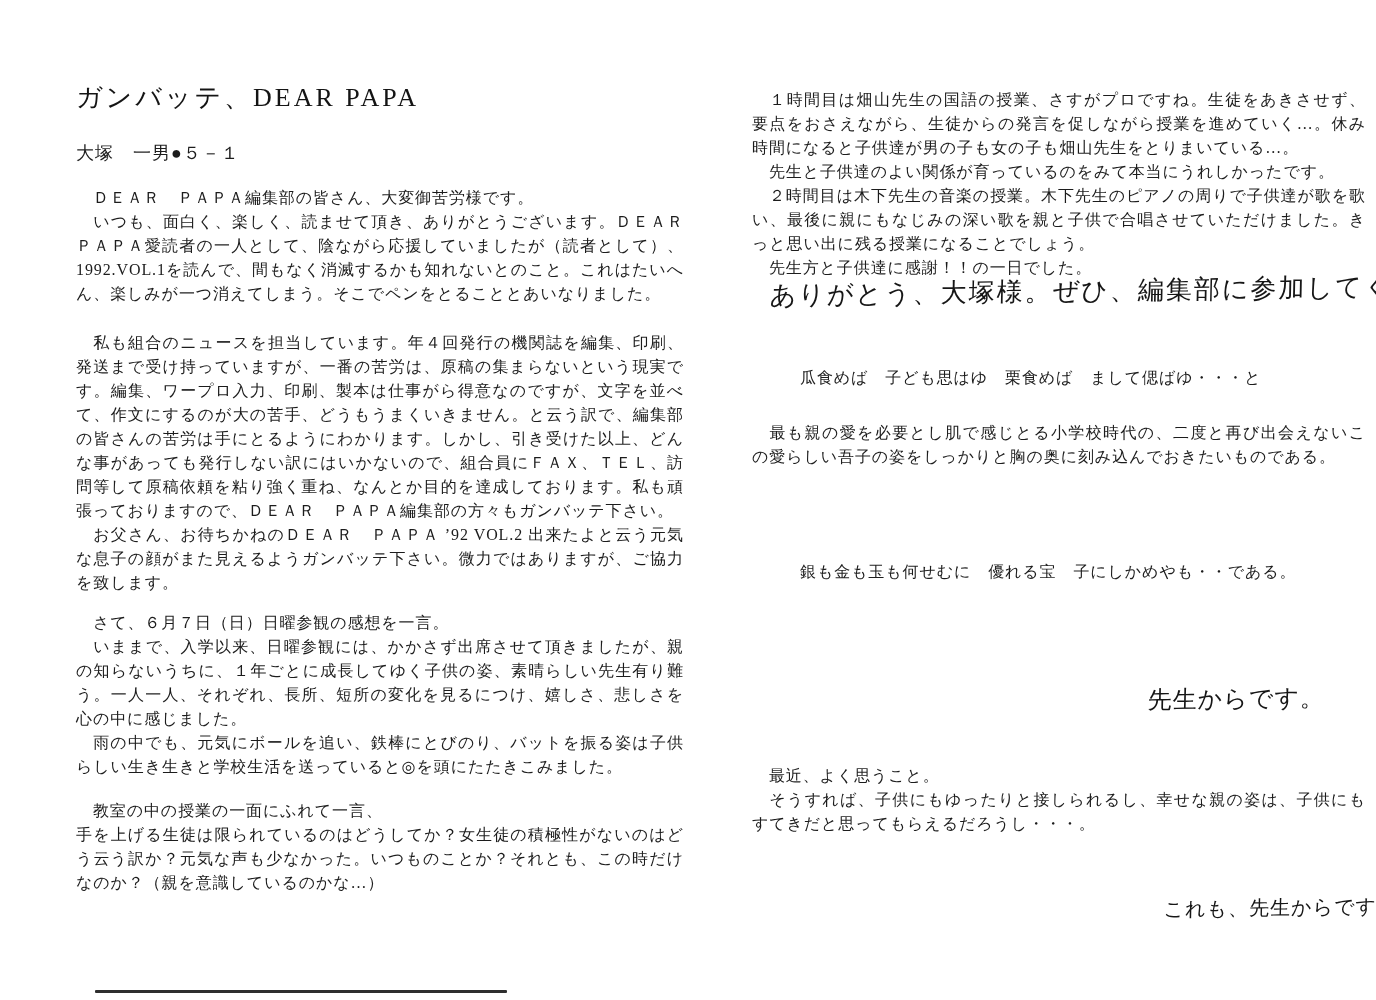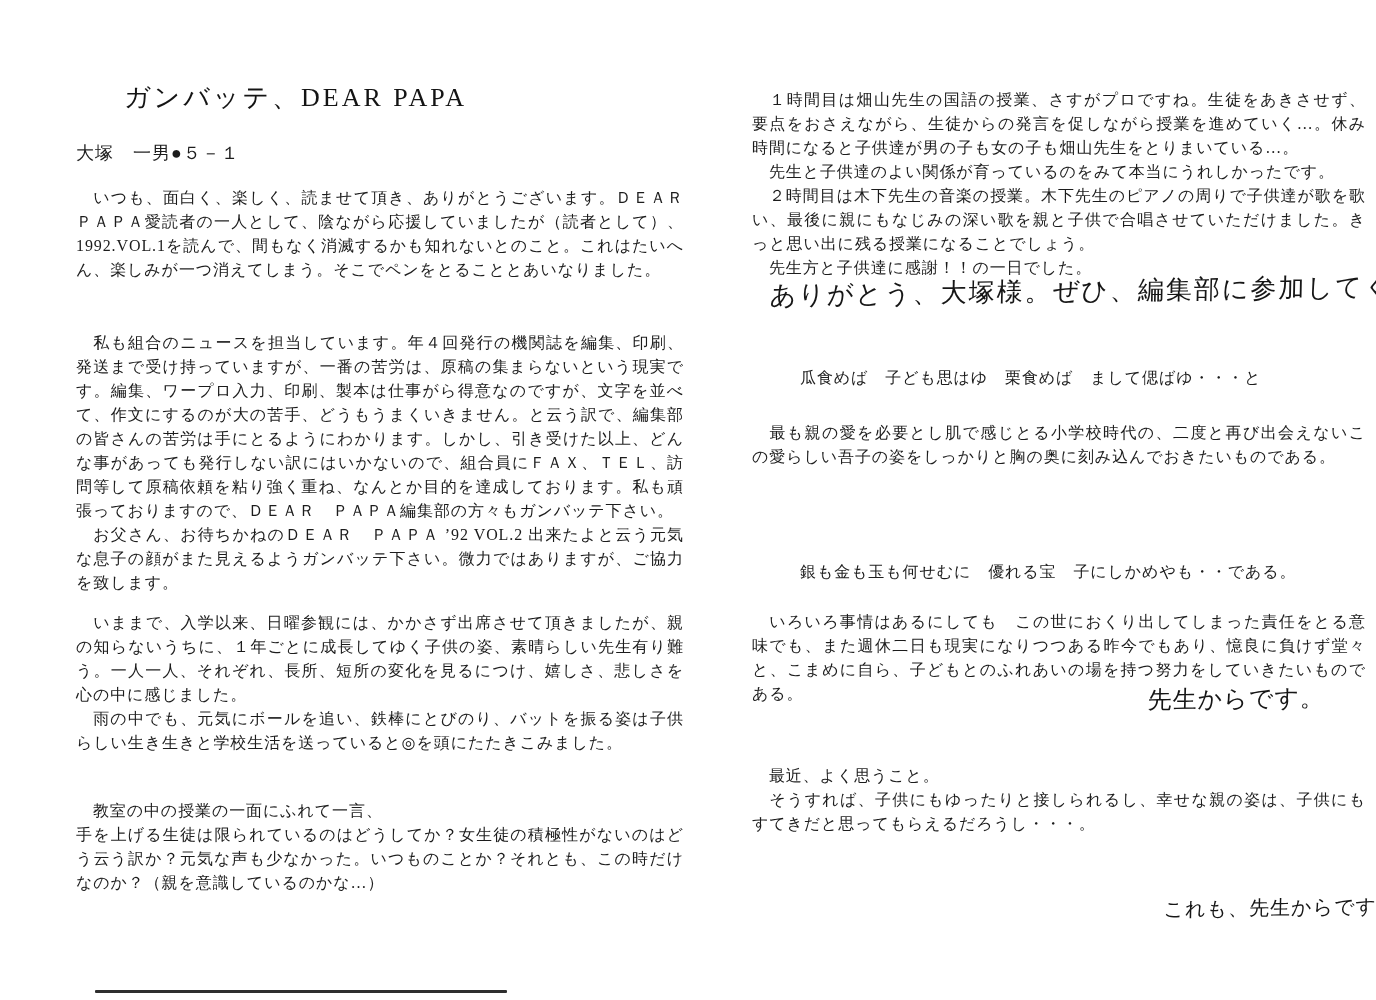--- a/index.html
+++ b/index.html
@@ -14,21 +14,20 @@
   .block{position:absolute;width:100%;}
   .body-text{
     font-size:16px;line-height:24px;letter-spacing:0.9px;
     text-align:justify;
   }
   .body-text p{margin:0;padding:0;}
   .page-title{
     font-size:26px;letter-spacing:3px;color:#141414;
     font-family:"Liberation Serif","DejaVu Serif",serif;
     white-space:nowrap;
-    margin-left:48px;
   }
   .author-line{font-size:18px;letter-spacing:1px;}
   .poem{
     font-size:16px;line-height:24px;letter-spacing:0.9px;
     padding-left:48px;white-space:nowrap;
   }
   .handwritten{
     font-family:"DejaVu Sans",sans-serif;
     color:#161616;white-space:nowrap;
     transform:rotate(-0.8deg) skewX(-2deg);
@@ -47,29 +46,31 @@
 
 <div class="page">
 
   <div class="col" style="left:76px;top:0;width:608px;height:1000px;">
 
     <div class="block page-title" style="top:80px;">ガンバッテ、DEAR PAPA</div>
 
     <div class="block author-line" style="top:141px;">大塚　一男●５－１</div>
 
     <div class="block body-text" style="top:186px;">
+      <p>　ＤＥＡＲ　ＰＡＰＡ編集部の皆さん、大変御苦労様です。</p>
       <p>　いつも、面白く、楽しく、読ませて頂き、ありがとうございます。ＤＥＡＲ　ＰＡＰＡ愛読者の一人として、陰ながら応援していましたが（読者として）、1992.VOL.1を読んで、間もなく消滅するかも知れないとのこと。これはたいへん、楽しみが一つ消えてしまう。そこでペンをとることとあいなりました。</p>
     </div>
 
     <div class="block body-text" style="top:331px;">
       <p>　私も組合のニュースを担当しています。年４回発行の機関誌を編集、印刷、発送まで受け持っていますが、一番の苦労は、原稿の集まらないという現実です。編集、ワープロ入力、印刷、製本は仕事がら得意なのですが、文字を並べて、作文にするのが大の苦手、どうもうまくいきません。と云う訳で、編集部の皆さんの苦労は手にとるようにわかります。しかし、引き受けた以上、どんな事があっても発行しない訳にはいかないので、組合員にＦＡＸ、ＴＥＬ、訪問等して原稿依頼を粘り強く重ね、なんとか目的を達成しております。私も頑張っておりますので、ＤＥＡＲ　ＰＡＰＡ編集部の方々もガンバッテ下さい。</p>
       <p>　お父さん、お待ちかねのＤＥＡＲ　ＰＡＰＡ ’92 VOL.2 出来たよと云う元気な息子の顔がまた見えるようガンバッテ下さい。微力ではありますが、ご協力を致します。</p>
     </div>
 
     <div class="block body-text" style="top:611px;">
+      <p>　さて、６月７日（日）日曜参観の感想を一言。</p>
       <p>　いままで、入学以来、日曜参観には、かかさず出席させて頂きましたが、親の知らないうちに、１年ごとに成長してゆく子供の姿、素晴らしい先生有り難う。一人一人、それぞれ、長所、短所の変化を見るにつけ、嬉しさ、悲しさを心の中に感じました。</p>
       <p>　雨の中でも、元気にボールを追い、鉄棒にとびのり、バットを振る姿は子供らしい生き生きと学校生活を送っていると◎を頭にたたきこみました。</p>
     </div>
 
     <div class="block body-text" style="top:799px;">
       <p>　教室の中の授業の一面にふれて一言、</p>
       <p>手を上げる生徒は限られているのはどうしてか？女生徒の積極性がないのはどう云う訳か？元気な声も少なかった。いつものことか？それとも、この時だけなのか？（親を意識しているのかな…）</p>
     </div>
 
   </div>
@@ -86,23 +87,20 @@
     <div class="block handwritten hw-large" style="top:278px;left:18px;">ありがとう、大塚様。ぜひ、編集部に参加してください。</div>
 
     <div class="block poem" style="top:366px;">瓜食めば　子ども思はゆ　栗食めば　まして偲ばゆ・・・と</div>
 
     <div class="block body-text" style="top:421px;">
       <p>　最も親の愛を必要とし肌で感じとる小学校時代の、二度と再び出会えないこの愛らしい吾子の姿をしっかりと胸の奥に刻み込んでおきたいものである。</p>
     </div>
 
     <div class="block poem" style="top:560px;">銀も金も玉も何せむに　優れる宝　子にしかめやも・・である。</div>
 
-    <div class="block body-text" style="top:610px;">
-      <p>　いろいろ事情はあるにしても　この世におくり出してしまった責任をとる意味でも、また週休二日も現実になりつつある昨今でもあり、憶良に負けず堂々と、こまめに自ら、子どもとのふれあいの場を持つ努力をしていきたいものである。</p>
-    </div>
 
     <div class="block handwritten hw-mid" style="top:684px;left:396px;width:auto;">先生からです。</div>
 
     <div class="block body-text" style="top:764px;">
       <p>　最近、よく思うこと。</p>
       <p>　そうすれば、子供にもゆったりと接しられるし、幸せな親の姿は、子供にもすてきだと思ってもらえるだろうし・・・。</p>
     </div>
 
     <div class="block handwritten hw-small" style="top:896px;left:412px;width:auto;">これも、先生からです。</div>
 

